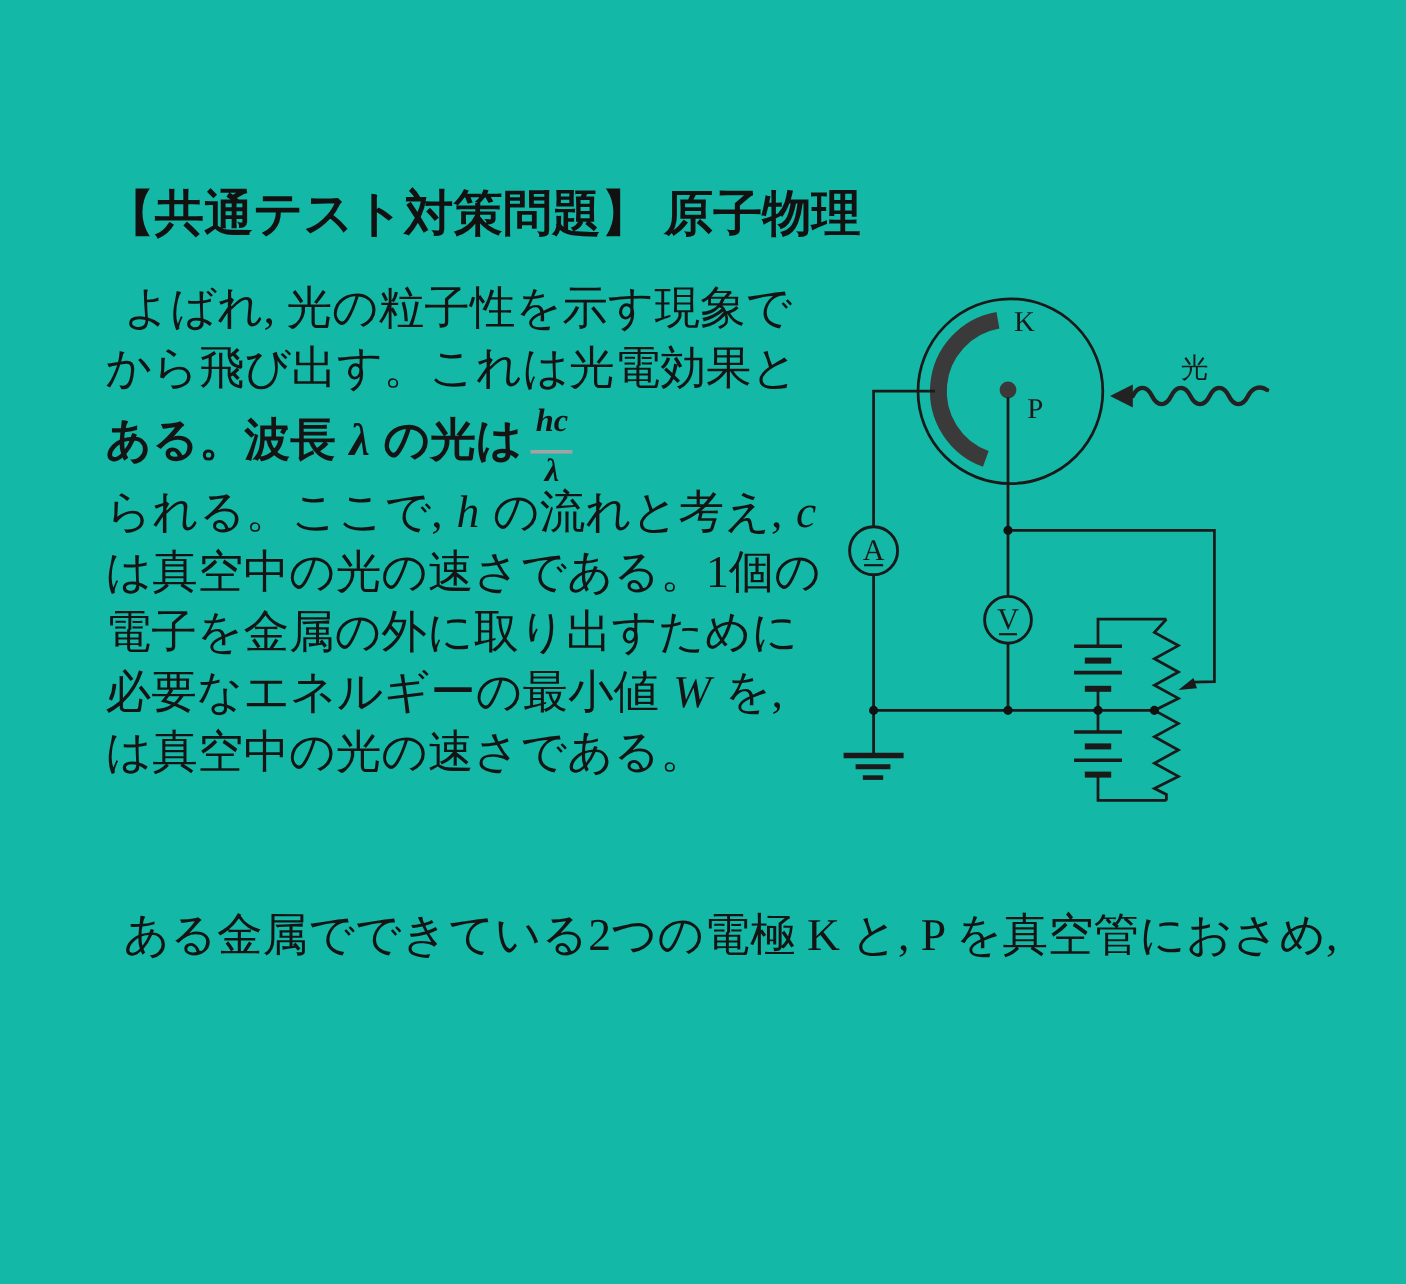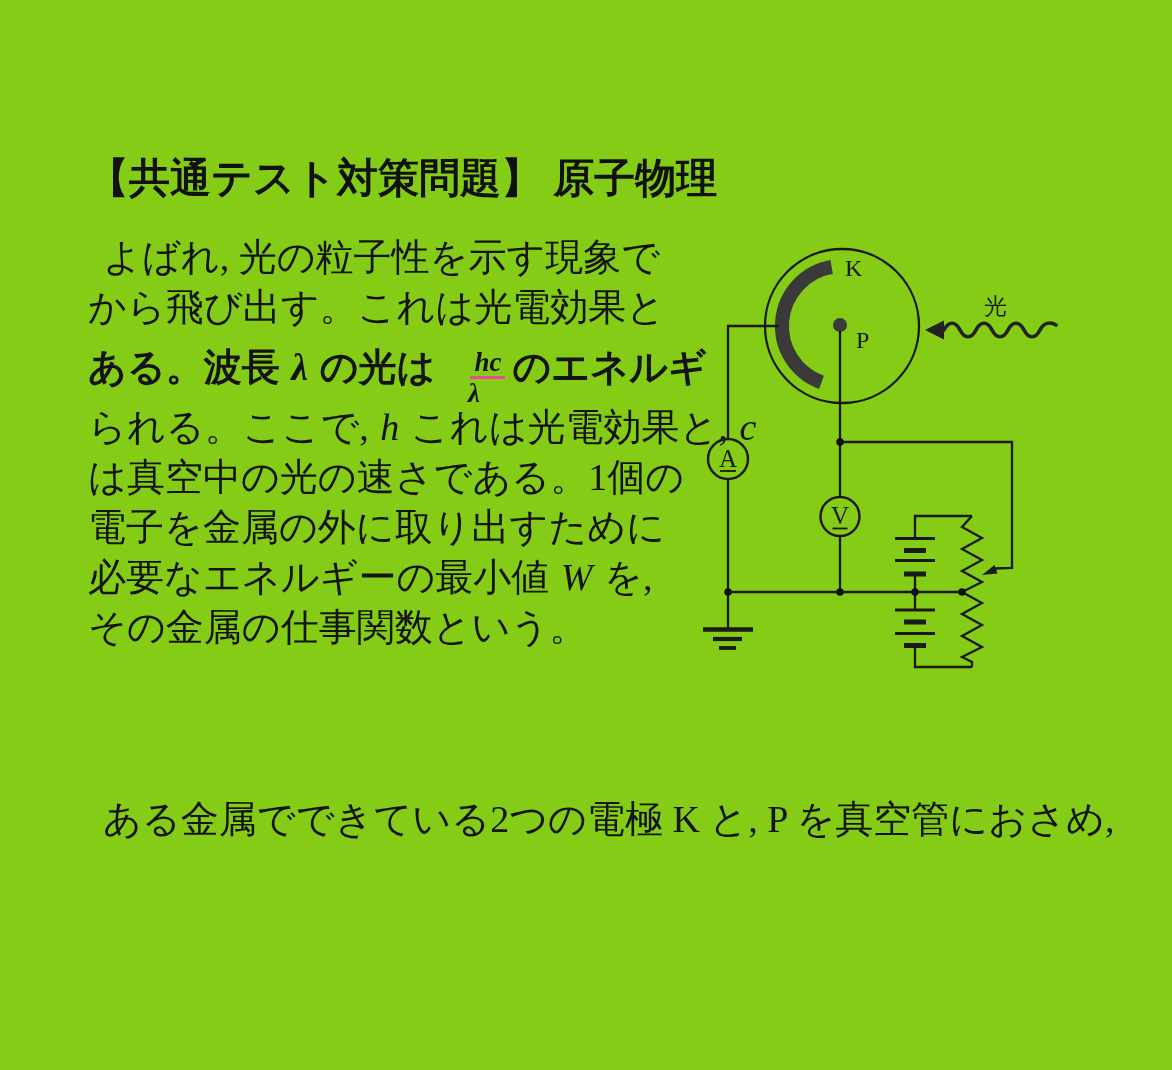--- a/index.html
+++ b/index.html
@@ -1,64 +1,64 @@
 <!DOCTYPE html>
 <html><head>
 <meta charset="utf-8">
 <style>
   html,body{margin:0;padding:0;background:#fff;}
   .page{
     position:relative;
     width:1172px;height:1070px;
-    background:#84cc16;
+    background:#14b8a6;
     overflow:hidden;
     font-family:"Liberation Serif","DejaVu Serif",serif;
     color:#141414;
   }
   .doc-title{
     position:absolute;left:88px;top:150px;
     font-family:"Liberation Sans","DejaVu Sans",sans-serif;
     font-weight:700;font-size:41px;line-height:56px;
     color:#111;white-space:nowrap;letter-spacing:0px;
   }
   .para{position:absolute;left:88px;}
   #p1{top:232px;width:610px;}
-  #p2{top:794px;width:1030px;}
+  #p2{top:755px;width:1030px;}
   .tline{
     height:50px;line-height:50px;font-size:38px;
     white-space:nowrap;letter-spacing:0px;
   }
   .tline.tall{height:70px;line-height:70px;font-weight:bold;}
   .para .tline:first-child{text-indent:15px;}
   .var{font-style:italic;padding:0 2px;}
   .frac{
     display:inline-block;vertical-align:-22px;line-height:1;
     text-align:center;margin:0 7px;font-style:italic;font-size:27px;
   }
-  .frac .num{display:block;padding:0 4px 2px;border-bottom:3px solid #ec4899;line-height:24px;margin-left:28px;}
+  .frac .num{display:block;padding:0 4px 13px;border-bottom:3px solid #a3a3a3;line-height:24px;}
   .frac .den{display:block;padding-top:2px;line-height:24px;}
   .diagram{position:absolute;left:690px;top:230px;width:400px;height:450px;}
   .diagram text{font-family:"Liberation Serif","DejaVu Serif",serif;fill:#1a1a1a;}
 </style>
 </head>
 <body>
 
 <div class="page">
 
   <div class="doc-title">【共通テスト対策問題】 原子物理</div>
 
   <div class="para" id="p1">
       <div class="tline"><span>よばれ, 光の粒子性を示す現象で</span></div>
       <div class="tline"><span>から飛び出す。これは光電効果と</span></div>
-      <div class="tline tall"><span>ある。波長 </span><span class="var">λ</span><span> の光は</span><span class="frac"><span class="num">hc</span><span class="den">λ</span></span><span>のエネルギ</span></div>
-      <div class="tline"><span>られる。ここで, </span><span class="var">h</span><span> これは光電効果と, </span><span class="var">c</span></div>
+      <div class="tline tall"><span>ある。波長 </span><span class="var">λ</span><span> の光は</span><span class="frac"><span class="num">hc</span><span class="den">λ</span></span></div>
+      <div class="tline"><span>られる。ここで, </span><span class="var">h</span><span> の流れと考え, </span><span class="var">c</span></div>
       <div class="tline"><span>は真空中の光の速さである。1個の</span></div>
       <div class="tline"><span>電子を金属の外に取り出すために</span></div>
       <div class="tline"><span>必要なエネルギーの最小値 </span><span class="var">W</span><span> を,</span></div>
-      <div class="tline"><span>その金属の仕事関数という。</span></div>
+      <div class="tline"><span>は真空中の光の速さである。</span></div>
     </div>
   <div class="para" id="p2">
       <div class="tline"><span>ある金属でできている2つの電極 K と, P を真空管におさめ,</span></div>
     </div>
 
   <svg class="diagram" viewBox="690 230 400 450" width="400" height="450" fill="none" stroke-linejoin="miter">
 
     <circle cx="842" cy="326" r="77" stroke="#1a1a1a" stroke-width="2.3"></circle>
 
     <path d="M 831.6 266.9 A 60 60 0 0 0 821.5 382.4" stroke="#3a3a3a" stroke-width="14" stroke-linecap="butt"></path>

